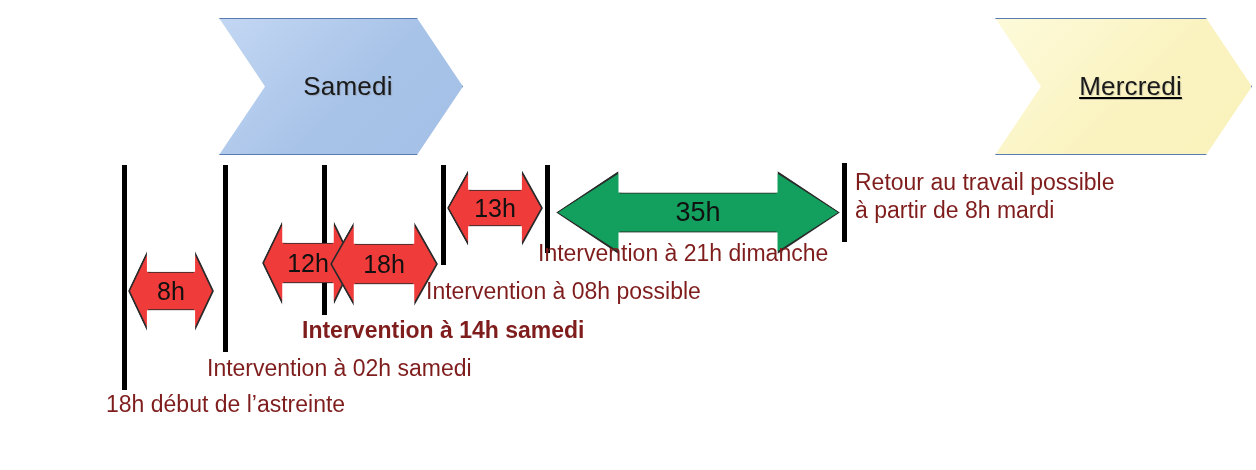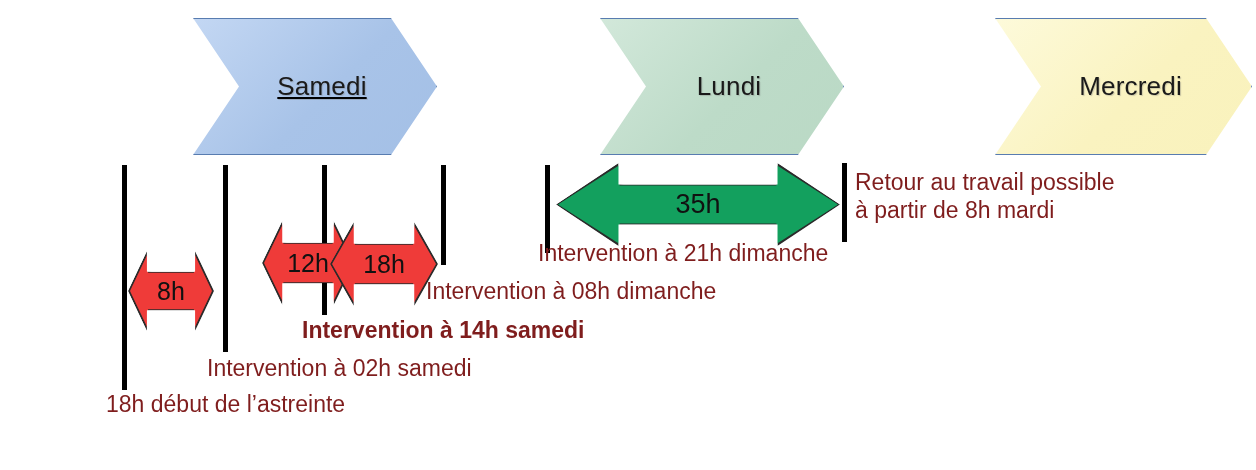--- a/index.html
+++ b/index.html
@@ -64,31 +64,28 @@
   .caption.two-line{line-height:1.2;}
 </style>
 </head>
 <body>
 
 <div id="stage">
 
   <div class="chevron-band">
 
 
-    <div class="chevron" style="left:193px;width:244px;background:linear-gradient(135deg,#c3d7f3 0%,#a8c3e8 55%,#a4c0e6 100%);text-decoration:underline;">
+    <div class="chevron" style="left:219px;width:244px;background:linear-gradient(135deg,#c3d7f3 0%,#a8c3e8 55%,#a4c0e6 100%);">
       <span class="chevron-label">Samedi</span>
     </div>
 
 
-    <div class="chevron" style="left:600px;width:244px;background:linear-gradient(135deg,#d2e8da 0%,#bddbc8 55%,#bad9c5 100%);">
-      <span class="chevron-label">Lundi</span>
-    </div>
 
 
-    <div class="chevron" style="left:995px;width:257px;background:linear-gradient(135deg,#fdfada 0%,#faf3c0 55%,#f9f2bc 100%);">
+    <div class="chevron" style="left:995px;width:257px;background:linear-gradient(135deg,#fdfada 0%,#faf3c0 55%,#f9f2bc 100%);text-decoration:underline;">
       <span class="chevron-label">Mercredi</span>
     </div>
 
   </div>
 
   <div class="tick" style="left:122px;top:165px;height:225px;"></div>
   <div class="tick" style="left:223px;top:165px;height:187px;"></div>
   <div class="tick" style="left:322px;top:165px;height:150px;"></div>
   <div class="tick" style="left:441px;top:165px;height:100px;"></div>
   <div class="tick" style="left:545px;top:165px;height:88px;"></div>
@@ -105,34 +102,39 @@
     <span class="fill" style="background:#ef3b39;"></span>
     <span class="alabel">12h</span>
   </div>
 
   <div class="darrow red" style="left:330px;top:222px;width:108px;height:84px;">
     <span class="outline"></span>
     <span class="fill" style="background:#ef3b39;"></span>
     <span class="alabel">18h</span>
   </div>
 
+  <div class="darrow red" style="left:447px;top:170px;width:96px;height:76px;">
+    <span class="outline"></span>
+    <span class="fill" style="background:#ef3b39;"></span>
+    <span class="alabel">13h</span>
+  </div>
 
-  <div class="darrow green" style="left:556px;top:163px;width:284px;height:83px;">
+  <div class="darrow green" style="left:556px;top:171px;width:284px;height:83px;">
     <span class="outline"></span>
     <span class="fill" style="background:#13a05e;"></span>
     <span class="alabel">35h</span>
   </div>
 
   <div class="caption" style="left:106px;top:391px;">18h début de l’astreinte</div>
 
   <div class="caption" style="left:207px;top:355px;">Intervention à 02h samedi</div>
 
   <div class="caption" style="left:302px;top:317px;font-weight:bold;">Intervention à 14h samedi</div>
 
-  <div class="caption" style="left:426px;top:278px;">Intervention à 08h dimanche</div>
+  <div class="caption" style="left:426px;top:278px;">Intervention à 08h possible</div>
 
   <div class="caption" style="left:538px;top:240px;">Intervention à 21h dimanche</div>
 
   <div class="caption two-line" style="left:855px;top:169px;">
     <div>Retour au travail possible</div>
     <div>à partir de 8h mardi</div>
   </div>
 
 </div>
 

